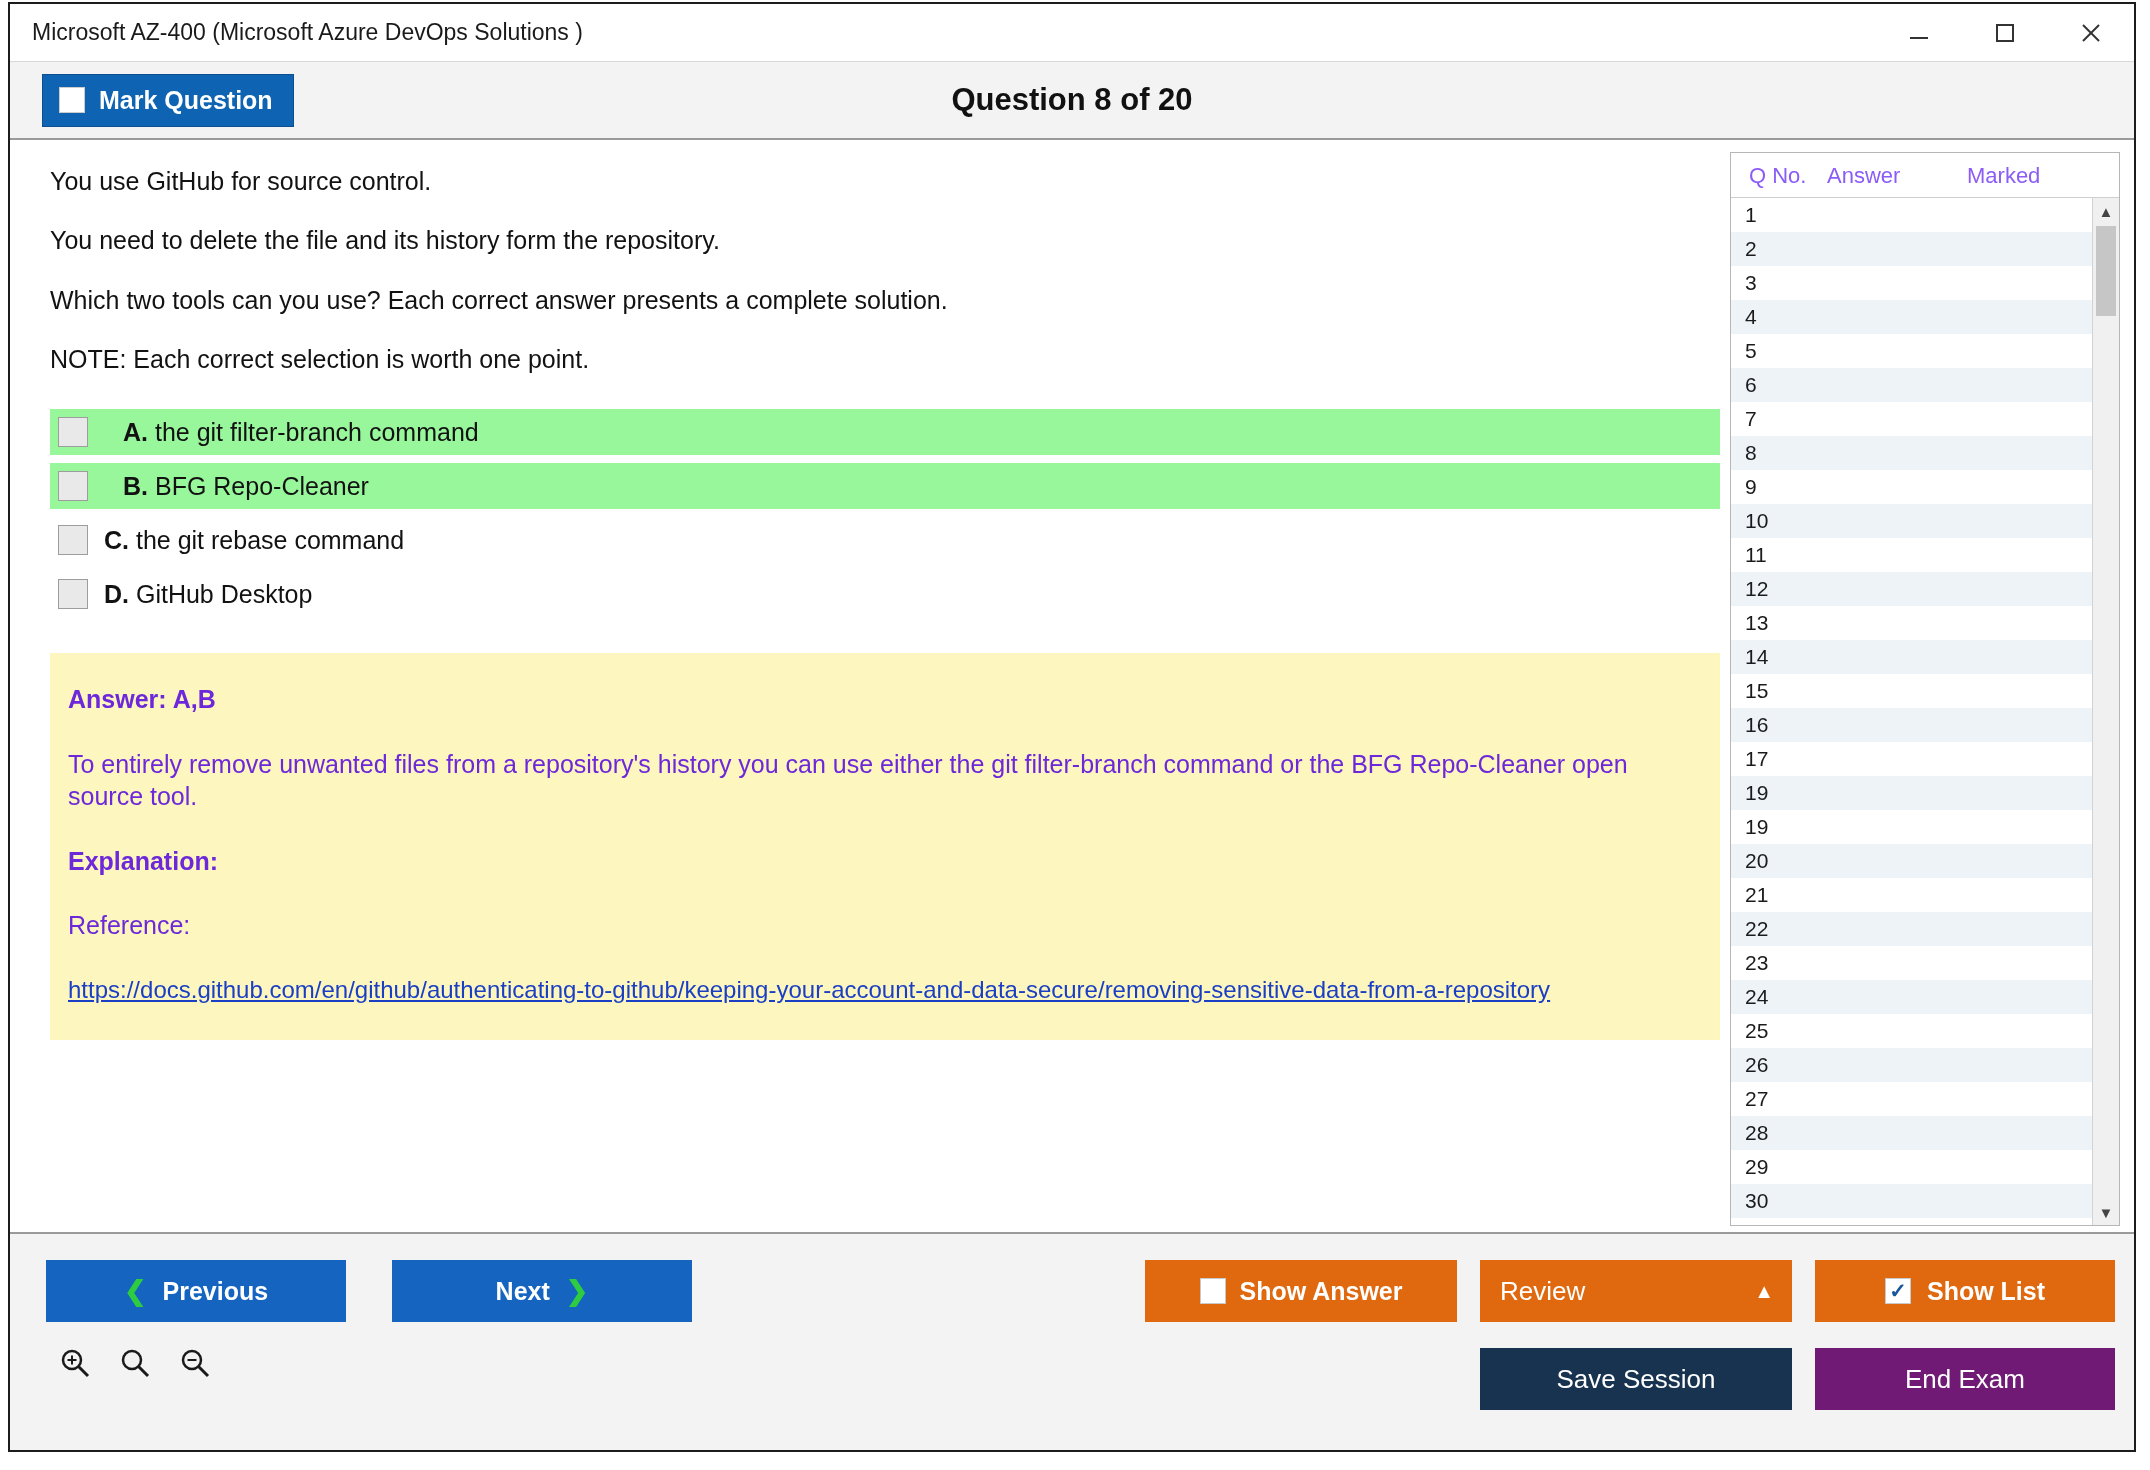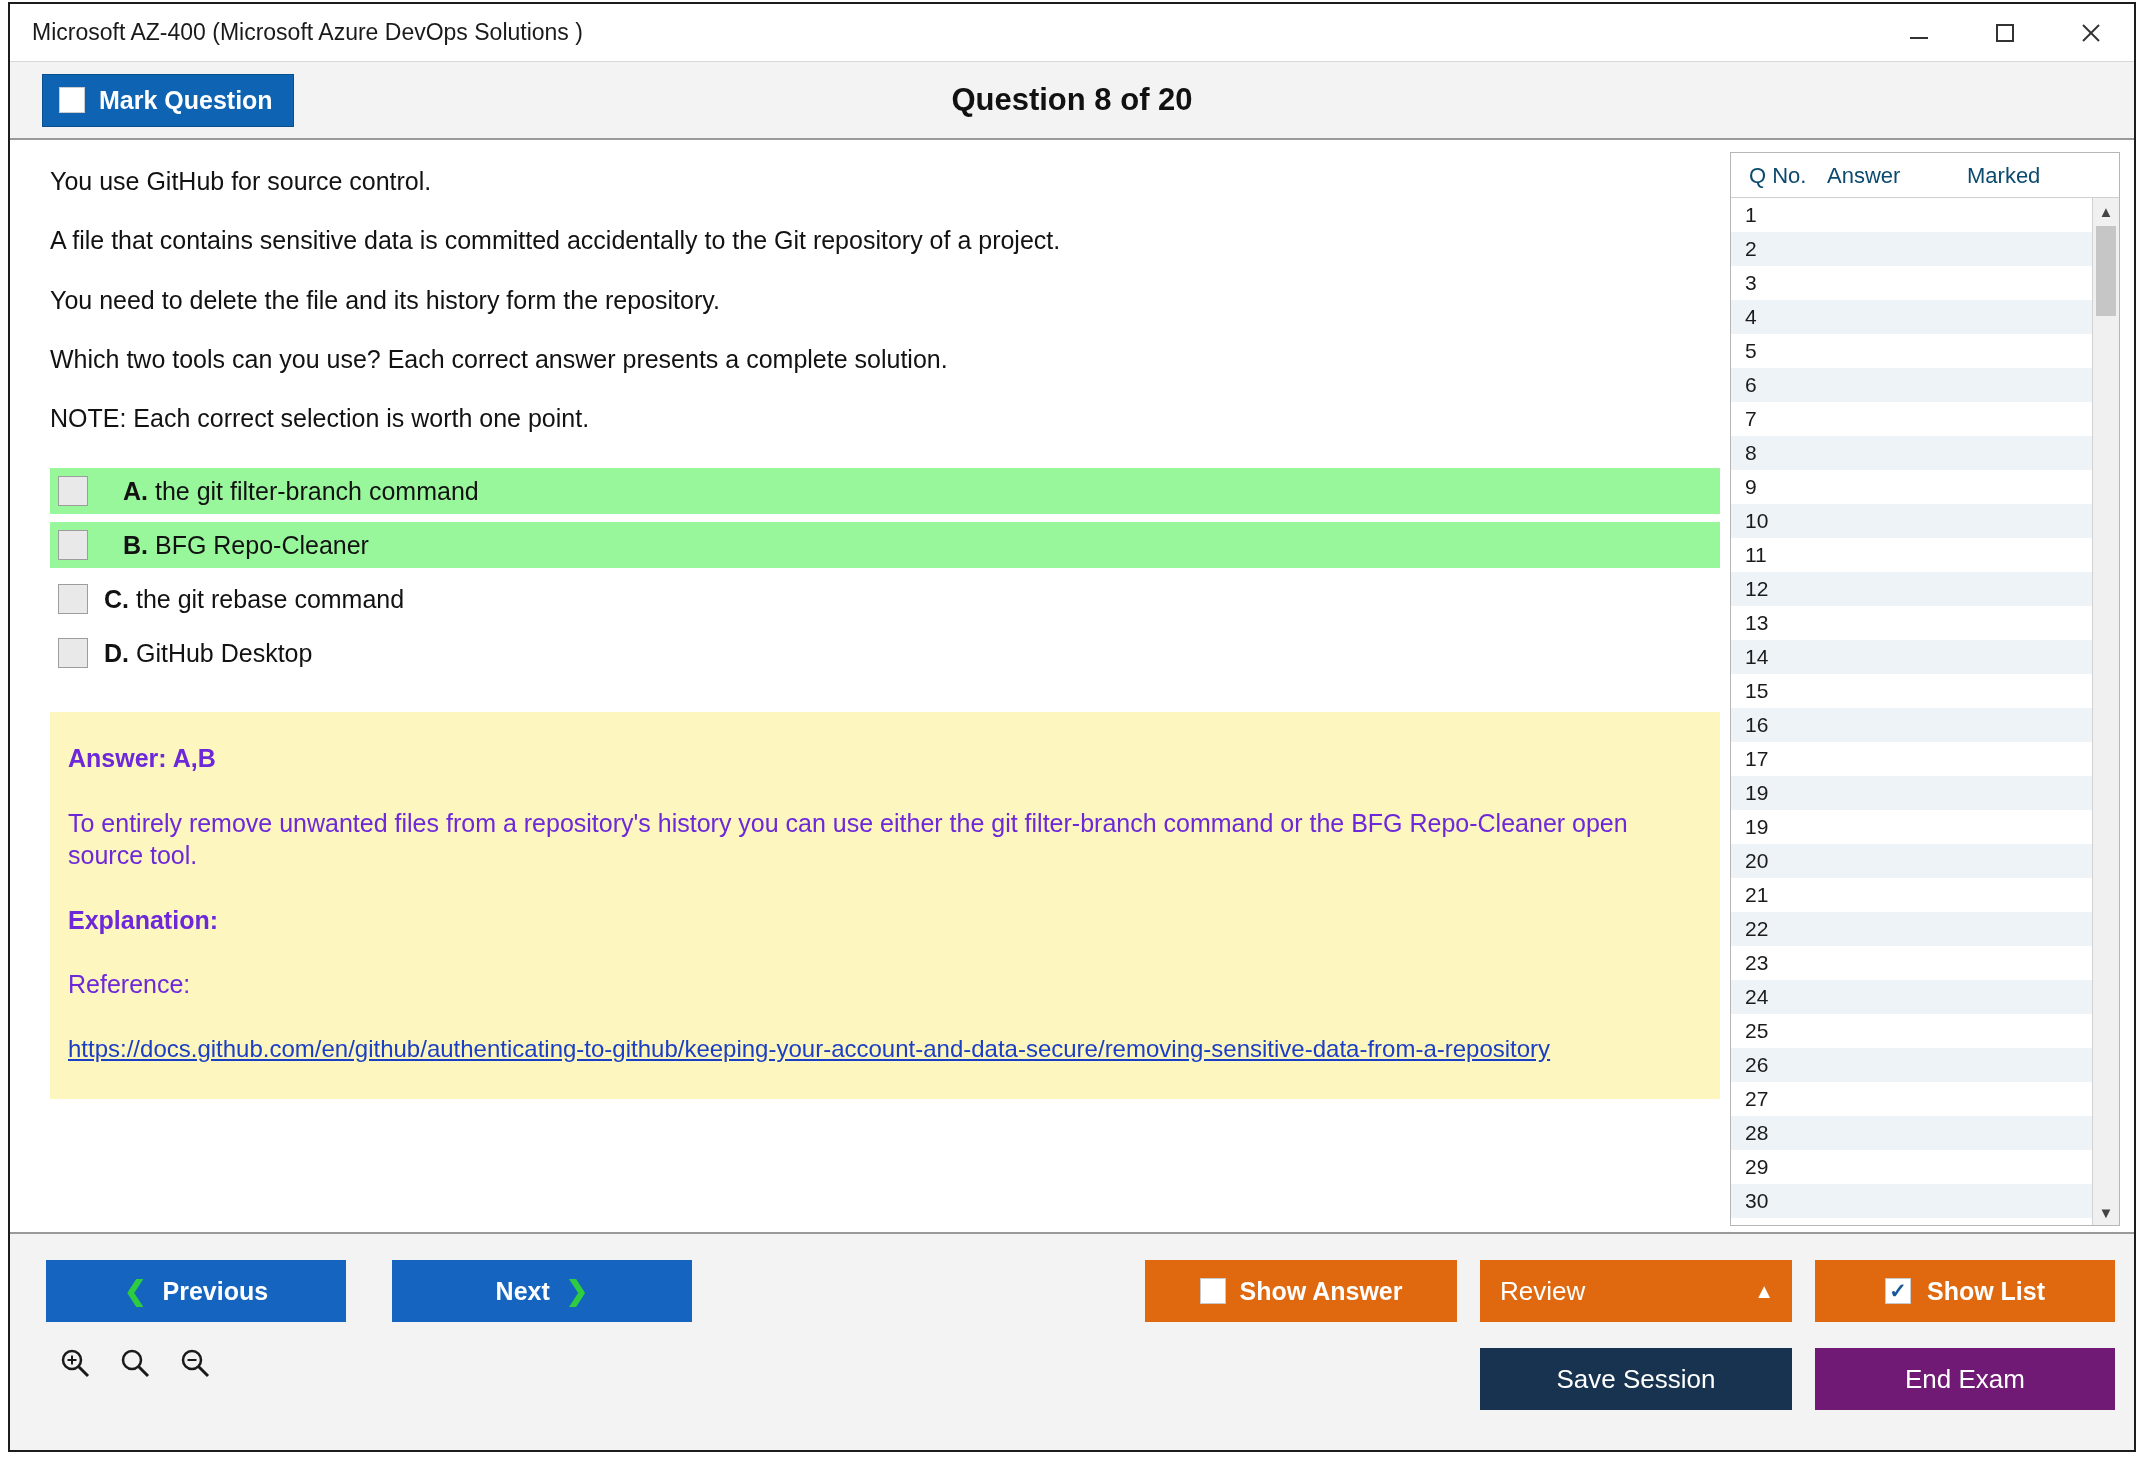--- a/index.html
+++ b/index.html
@@ -157,21 +157,21 @@
     border-left: 1px solid #bdbdbd;
     background: #ffffff;
     display: flex;
     flex-direction: column;
     margin: 12px 14px 6px 8px;
     border: 1px solid #b6b6b6;
   }
   .qlist-head {
     display: flex;
     font-size: 22px;
-    color: #0c4a6e;
+    color: #8b5cf6;
     padding: 10px 6px 8px 6px;
     border-bottom: 1px solid #cfcfcf;
   }
   .qlist-head div { text-align: left; }
   .qh-no { width: 90px; padding-left: 12px; }
   .qh-ans { width: 140px; }
   .qh-marked { width: 130px; }
   .qlist-body {
     flex: 1 1 auto;
     display: flex;
@@ -330,21 +330,20 @@
         <span>Mark Question</span>
       </div>
       <div class="question-title">Question 8 of 20</div>
     </div>
 
     <div class="body">
 
       <div class="content">
         <div class="stem">
           <p>You use GitHub for source control.</p>
-          <p>A file that contains sensitive data is committed accidentally to the Git repository of a project.</p>
           <p>You need to delete the file and its history form the repository.</p>
           <p>Which two tools can you use? Each correct answer presents a complete solution.</p>
           <p>NOTE: Each correct selection is worth one point.</p>
         </div>
 
         <div class="options">
           <div class="option-row correct">
             <span class="opt-check"></span>
             <span class="opt-text"><b>A.</b> <span>the git filter-branch command</span></span>
           </div>

